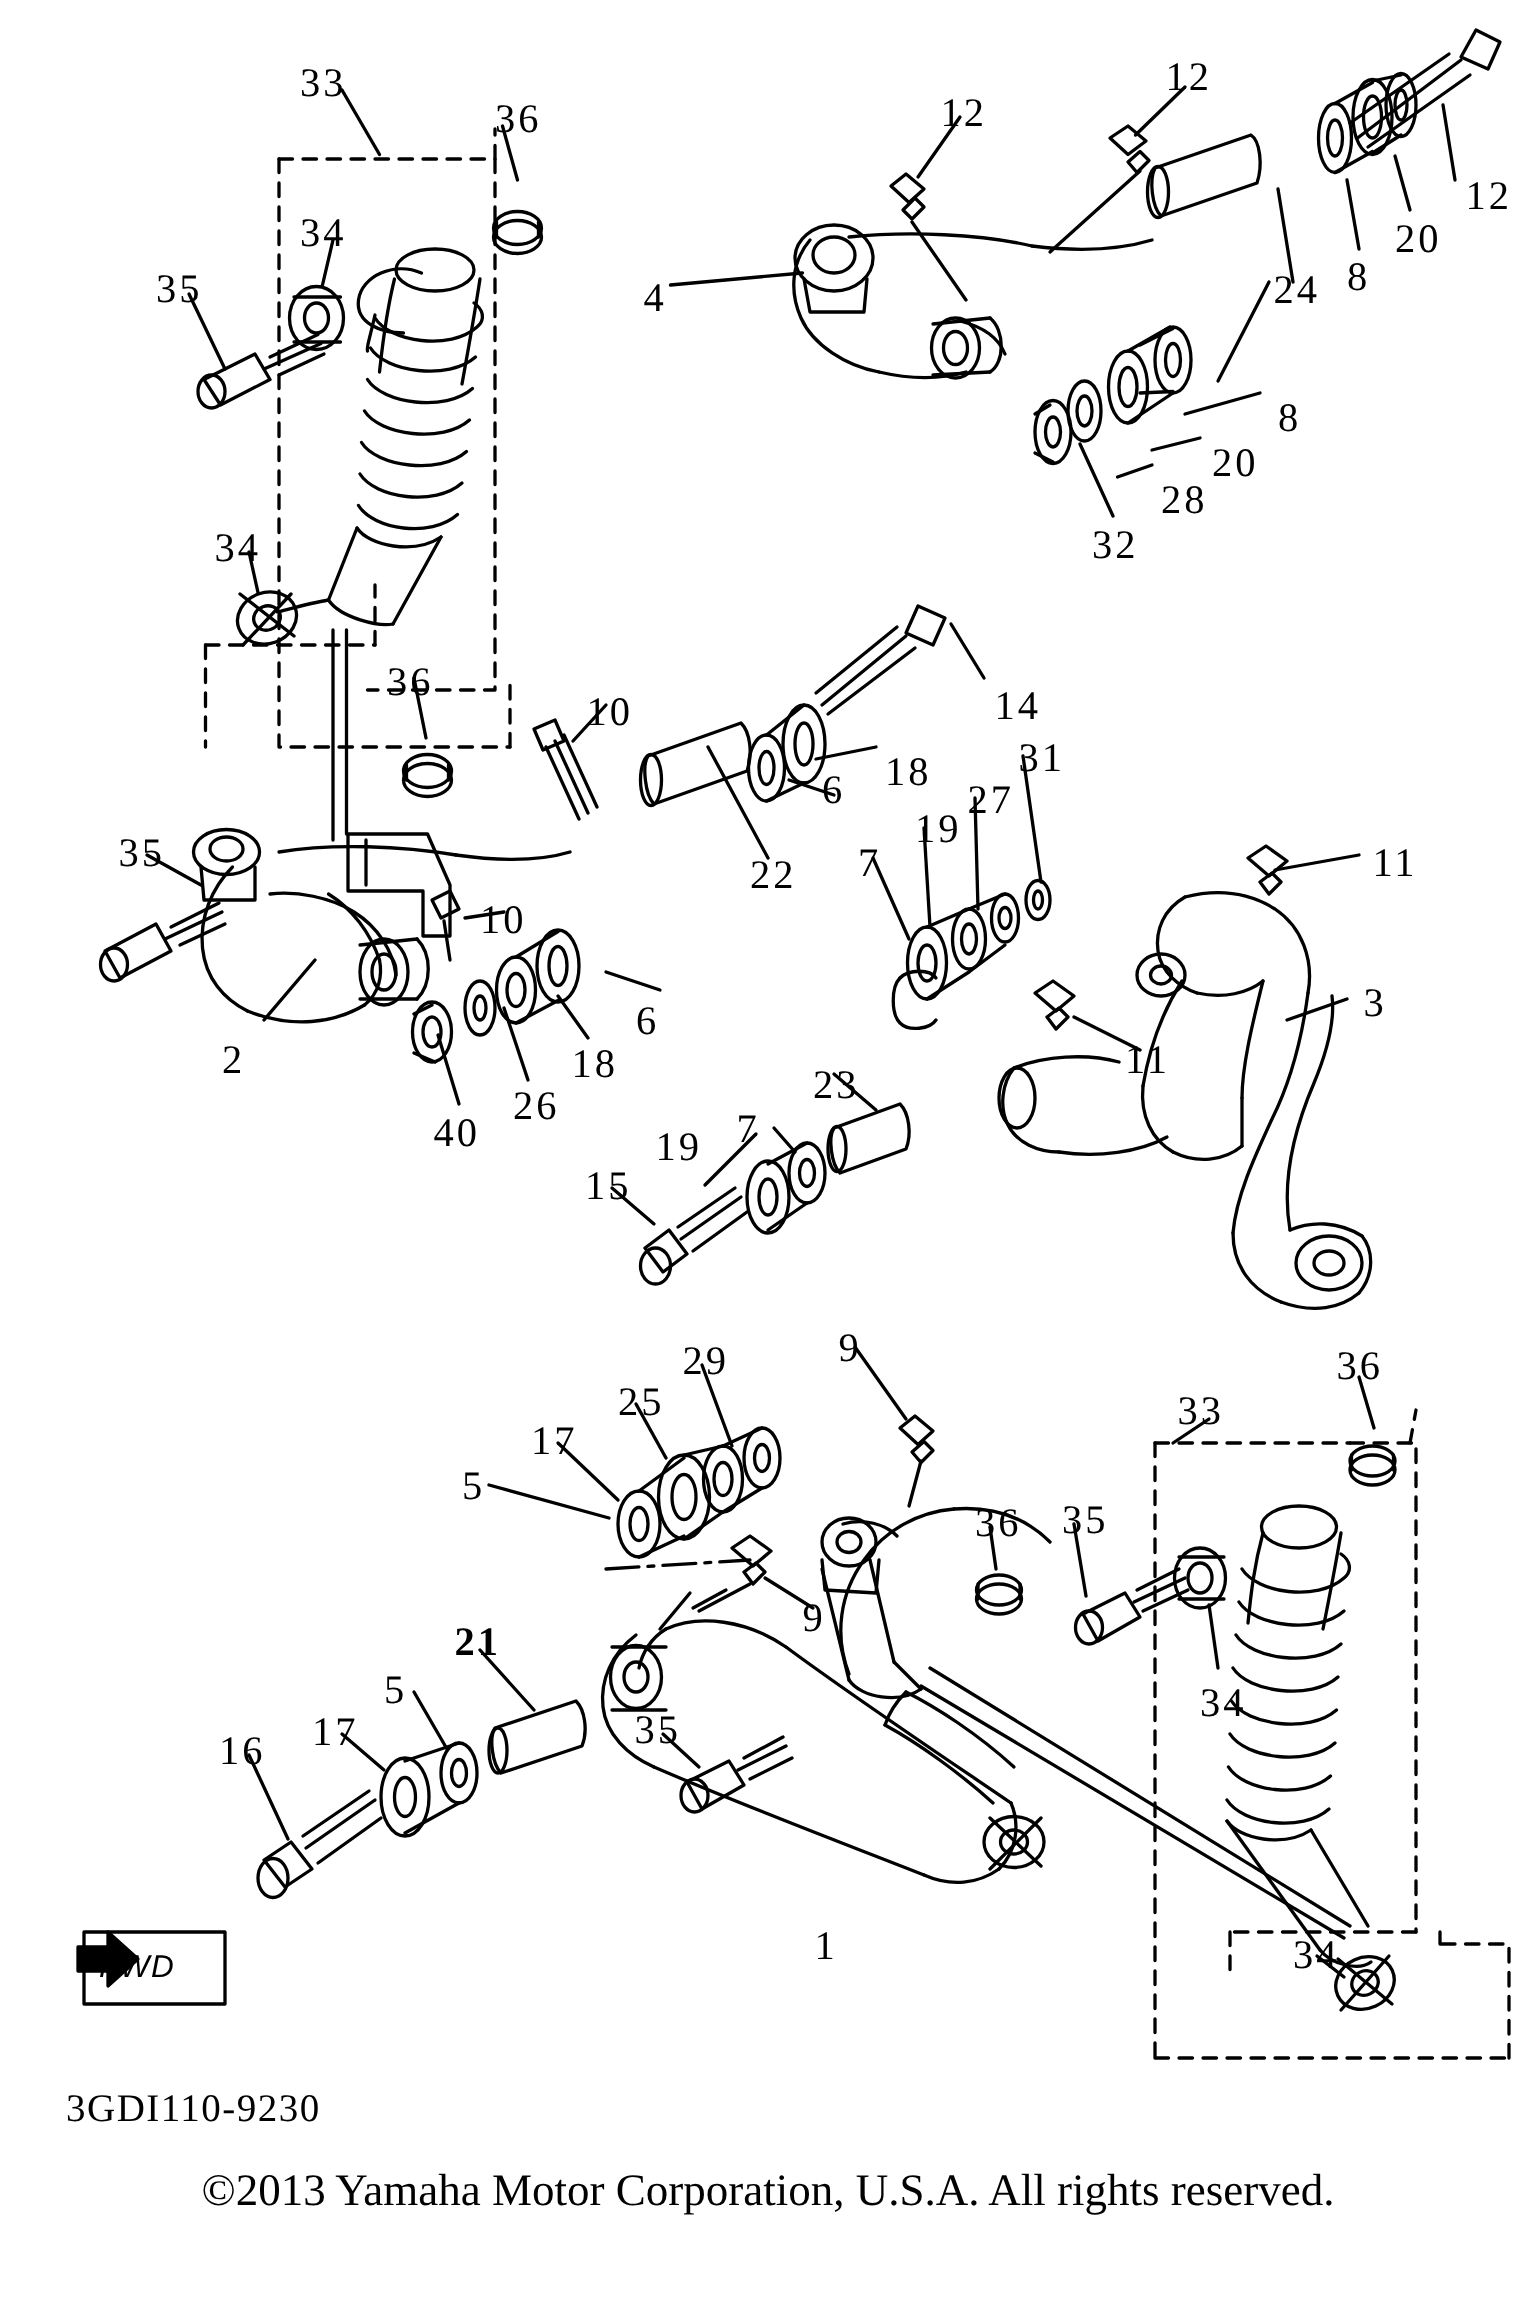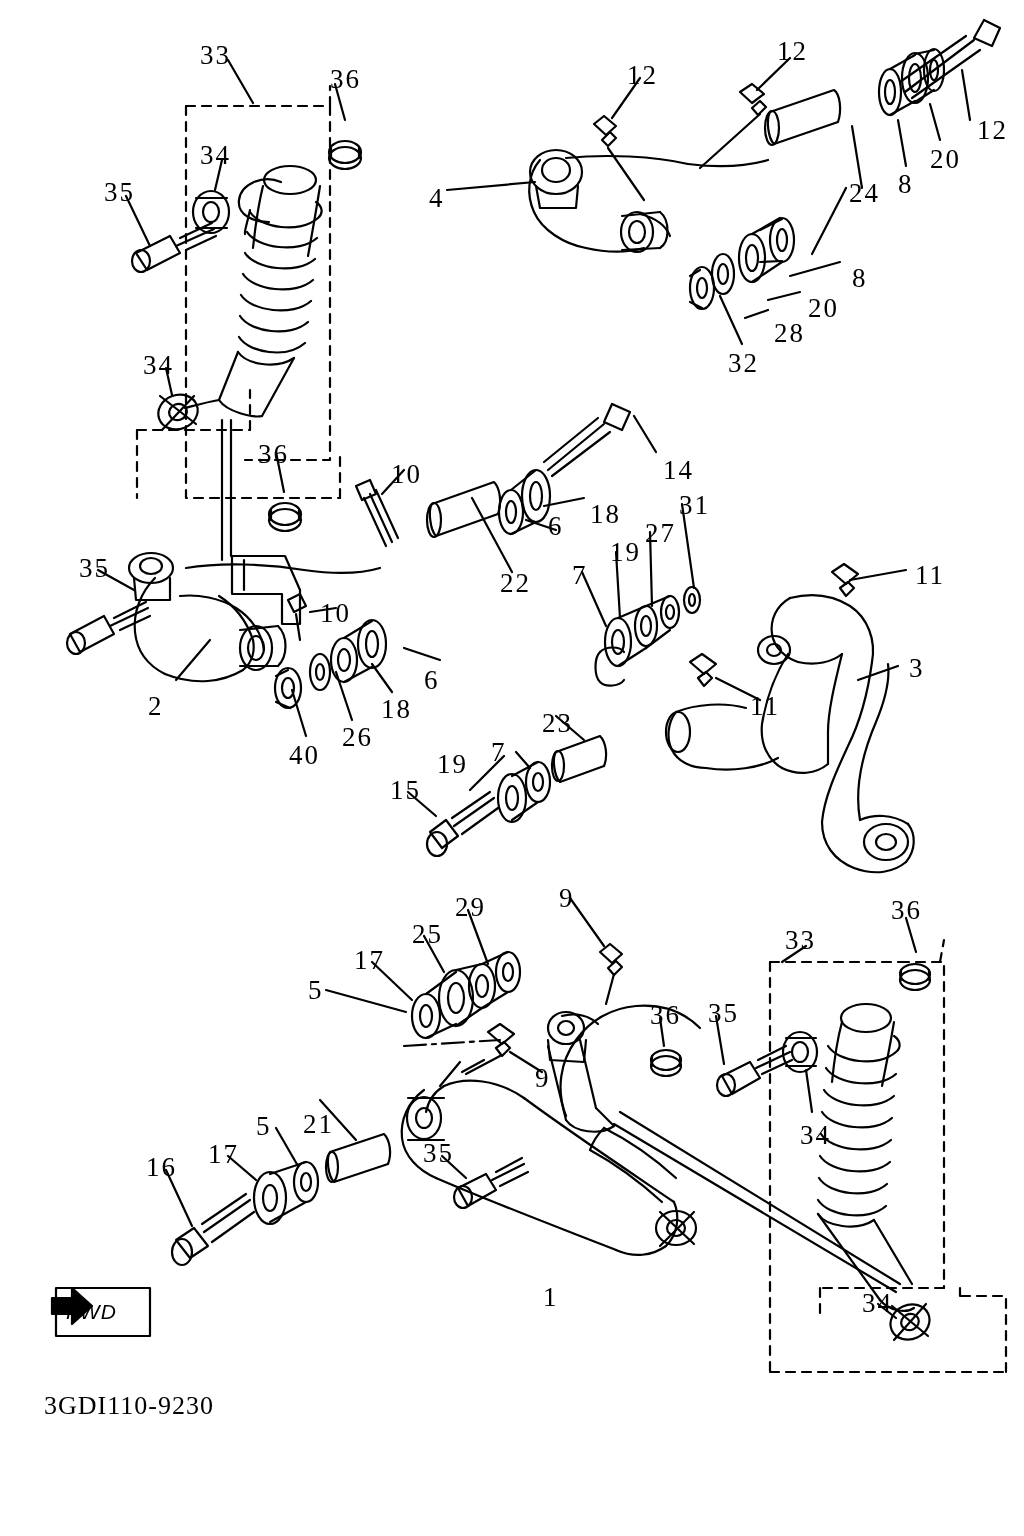--- a/index.html
+++ b/index.html
@@ -464,20 +464,21 @@
       <path d="M614 1124 L896 1292"></path>
 
       <path d="M52 1298 L72 1298 L72 1288 L92 1306 L72 1324 L72 1314 L52 1314 Z" fill="#000" stroke="#000"></path>
       <path d="M56 1288 L150 1288 L150 1336 L56 1336 Z"></path>
     </g>
   </svg>
 
   <div id="fwd-text">FWD</div>
 
   <div id="part-number">3GDI110-9230</div>
+  <div id="copyright">©2013 Yamaha Motor Corporation, U.S.A. All rights reserved.</div>
 
 <div class="callout" style="left: 200px; top: 42px;">33</div>
     <div class="callout" style="left: 330px; top: 66px;">36</div>
     <div class="callout" style="left: 627px; top: 62px;">12</div>
     <div class="callout" style="left: 777px; top: 38px;">12</div>
     <div class="callout" style="left: 200px; top: 142px;">34</div>
     <div class="callout" style="left: 977px; top: 117px;">12</div>
     <div class="callout" style="left: 104px; top: 179px;">35</div>
     <div class="callout" style="left: 930px; top: 146px;">20</div>
     <div class="callout" style="left: 898px; top: 171px;">8</div>
@@ -515,21 +516,21 @@
     <div class="callout" style="left: 455px; top: 894px;">29</div>
     <div class="callout" style="left: 559px; top: 885px;">9</div>
     <div class="callout" style="left: 412px; top: 921px;">25</div>
     <div class="callout" style="left: 891px; top: 897px;">36</div>
     <div class="callout" style="left: 785px; top: 927px;">33</div>
     <div class="callout" style="left: 354px; top: 947px;">17</div>
     <div class="callout" style="left: 308px; top: 977px;">5</div>
     <div class="callout" style="left: 650px; top: 1002px;">36</div>
     <div class="callout" style="left: 708px; top: 1000px;">35</div>
     <div class="callout" style="left: 535px; top: 1065px;">9</div>
-    <div class="callout" style="left: 303px; top: 1111px;">21</div>
+    <div class="callout" style="left: 303px; top: 1081px; font-weight: bold;">21</div>
     <div class="callout" style="left: 800px; top: 1122px;">34</div>
     <div class="callout" style="left: 256px; top: 1113px;">5</div>
     <div class="callout" style="left: 208px; top: 1141px;">17</div>
     <div class="callout" style="left: 423px; top: 1140px;">35</div>
     <div class="callout" style="left: 146px; top: 1154px;">16</div>
     <div class="callout" style="left: 543px; top: 1284px;">1</div>
     <div class="callout" style="left: 862px; top: 1290px;">34</div>
   </div>
 
 </body></html>

